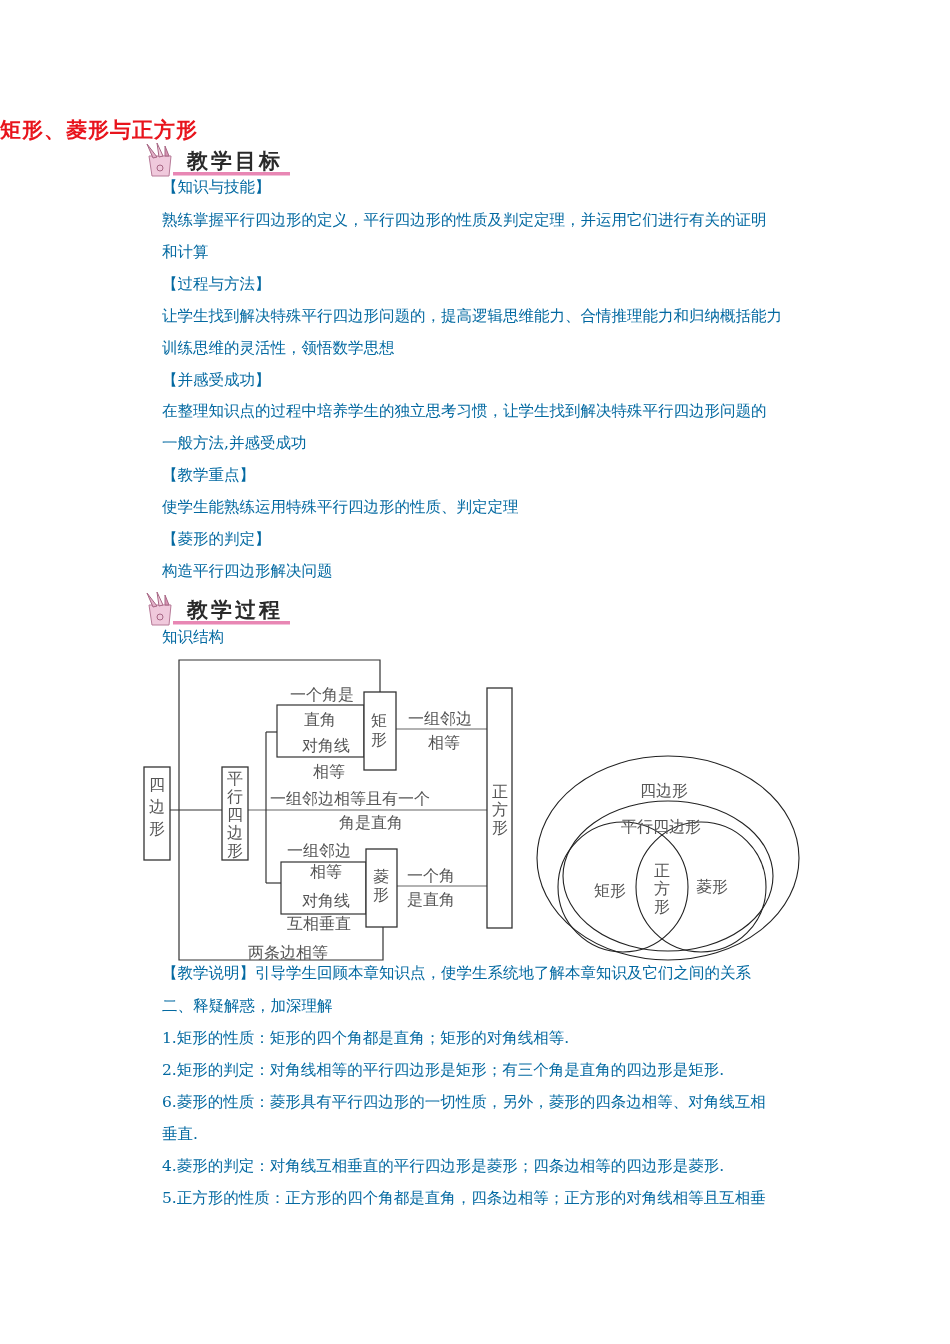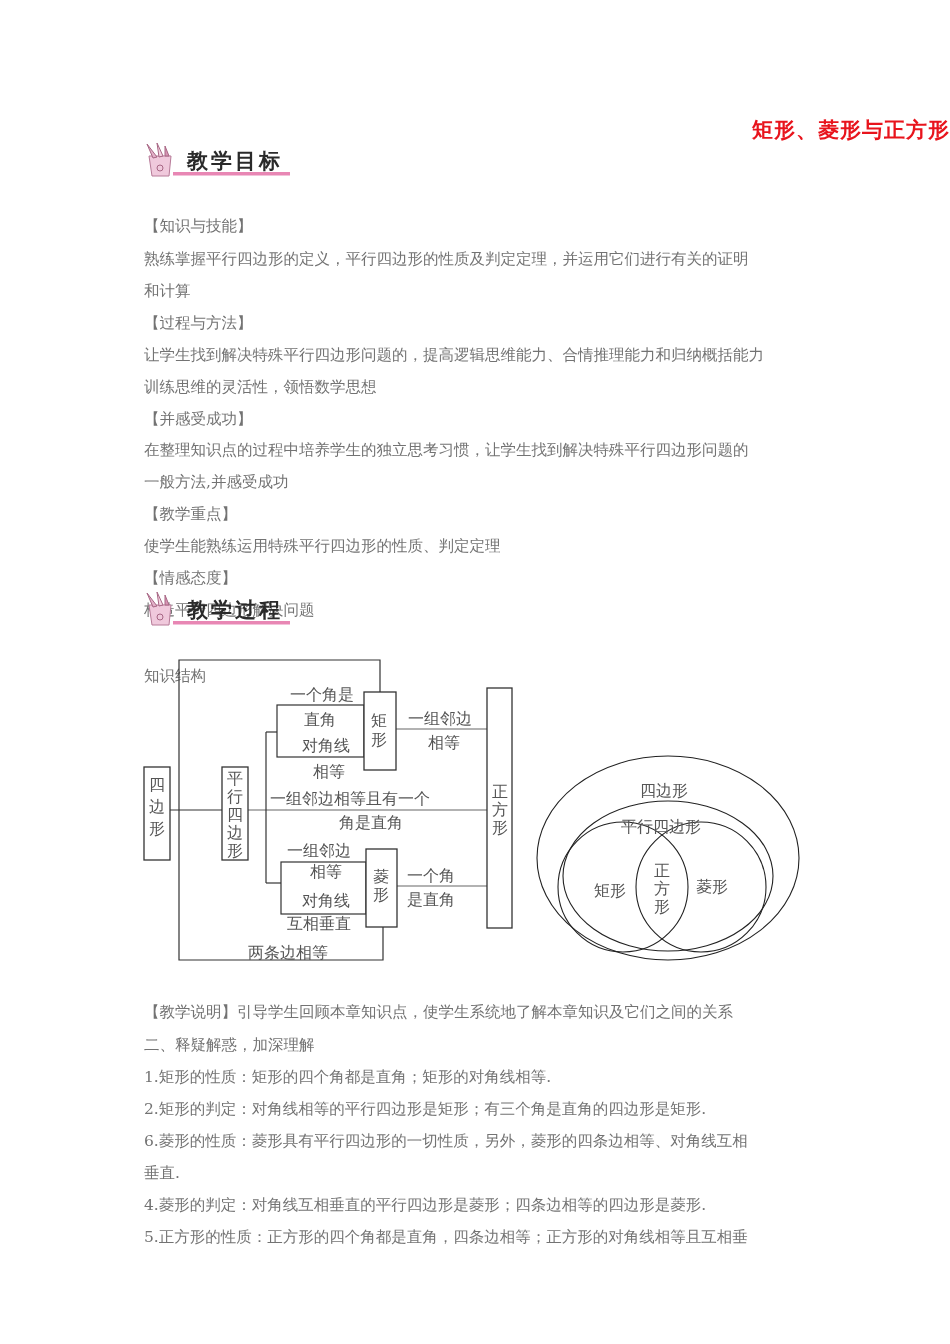--- a/index.html
+++ b/index.html
@@ -1,27 +1,27 @@
 <!DOCTYPE html>
 <html><head>
 <meta charset="utf-8">
 <style>
   html, body { margin:0; padding:0; background:#ffffff; }
   body { width:950px; height:1344px; position:relative; overflow:hidden;
          font-family:"DejaVu Serif","Liberation Serif",serif; color:#1a1a1a; }
-  .page-title { position:absolute; top:116px; left:0; width:950px; text-align:right;
+  .page-title { position:absolute; top:116px; left:0; width:950px; text-align:left;
          font-size:21px; font-weight:bold; color:#e8141c; letter-spacing:1px;
          font-family:Liberation Sans, sans-serif; }
   .badge { position:absolute; left:143px; width:147px; height:36px; }
   .badge .cup { position:absolute; left:0; top:0; width:38px; height:36px; }
   .badge .label { position:absolute; left:44px; top:5px; font-size:21px; font-weight:bold;
          color:#2a2a2a; letter-spacing:3px; font-family:"DejaVu Sans","Liberation Sans",sans-serif; }
   .badge .line { position:absolute; left:30px; top:30px; width:117px; height:3px; background:#e887b4; }
   .badge .line2 { position:absolute; left:30px; top:33px; width:117px; height:1px; background:#f3c2da; }
-  .txt { position:absolute; left:144px; font-size:15.5px; line-height:20px; white-space:nowrap; color:#737373;margin-top:39px; }
+  .txt { position:absolute; left:162px; font-size:15.5px; line-height:20px; white-space:nowrap; color:#0369a1; }
   .diag { position:absolute; left:0; top:0; width:950px; height:1344px; }
   .diag text { font-family:"DejaVu Serif","Liberation Serif",serif; fill:#555; font-size:16px; }
 </style>
 </head>
 <body>
 
 <div class="page-title">矩形、菱形与正方形</div>
 
 <div class="badge" style="top:142px;">
   <svg class="cup" viewBox="0 0 38 36">
@@ -40,21 +40,21 @@
 <div class="txt" style="top:210px;">熟练掌握平行四边形的定义，平行四边形的性质及判定定理，并运用它们进行有关的证明</div>
 <div class="txt" style="top:242px;">和计算</div>
 <div class="txt" style="top:274px;">【过程与方法】</div>
 <div class="txt" style="top:306px;">让学生找到解决特殊平行四边形问题的，提高逻辑思维能力、合情推理能力和归纳概括能力</div>
 <div class="txt" style="top:338px;">训练思维的灵活性，领悟数学思想</div>
 <div class="txt" style="top:370px;">【并感受成功】</div>
 <div class="txt" style="top:401px;">在整理知识点的过程中培养学生的独立思考习惯，让学生找到解决特殊平行四边形问题的</div>
 <div class="txt" style="top:433px;">一般方法,并感受成功</div>
 <div class="txt" style="top:465px;">【教学重点】</div>
 <div class="txt" style="top:497px;text-align:right;">使学生能熟练运用特殊平行四边形的性质、判定定理</div>
-<div class="txt" style="top:529px;">【情感态度】</div>
+<div class="txt" style="top:529px;">【菱形的判定】</div>
 <div class="txt" style="top:561px;">构造平行四边形解决问题</div>
 
 <div class="badge" style="top:591px;">
   <svg class="cup" viewBox="0 0 38 36">
     <path d="M6 14 L28 14 L26 34 L9 34 Z" fill="#f0c9dc" stroke="#b77a98" stroke-width="1"></path>
     <path d="M4 2 L14 15 L10 16 Z" fill="#e3b0c8" stroke="#a76684" stroke-width="1"></path>
     <path d="M14 1 L20 14 L16 15 Z" fill="#f4d3e2" stroke="#a76684" stroke-width="1"></path>
     <path d="M22 4 L22 14 L26 14 Z" fill="#d795b5" stroke="#a76684" stroke-width="1"></path>
     <circle cx="17" cy="26" r="3" fill="none" stroke="#a76684" stroke-width="1"></circle>
   </svg>

